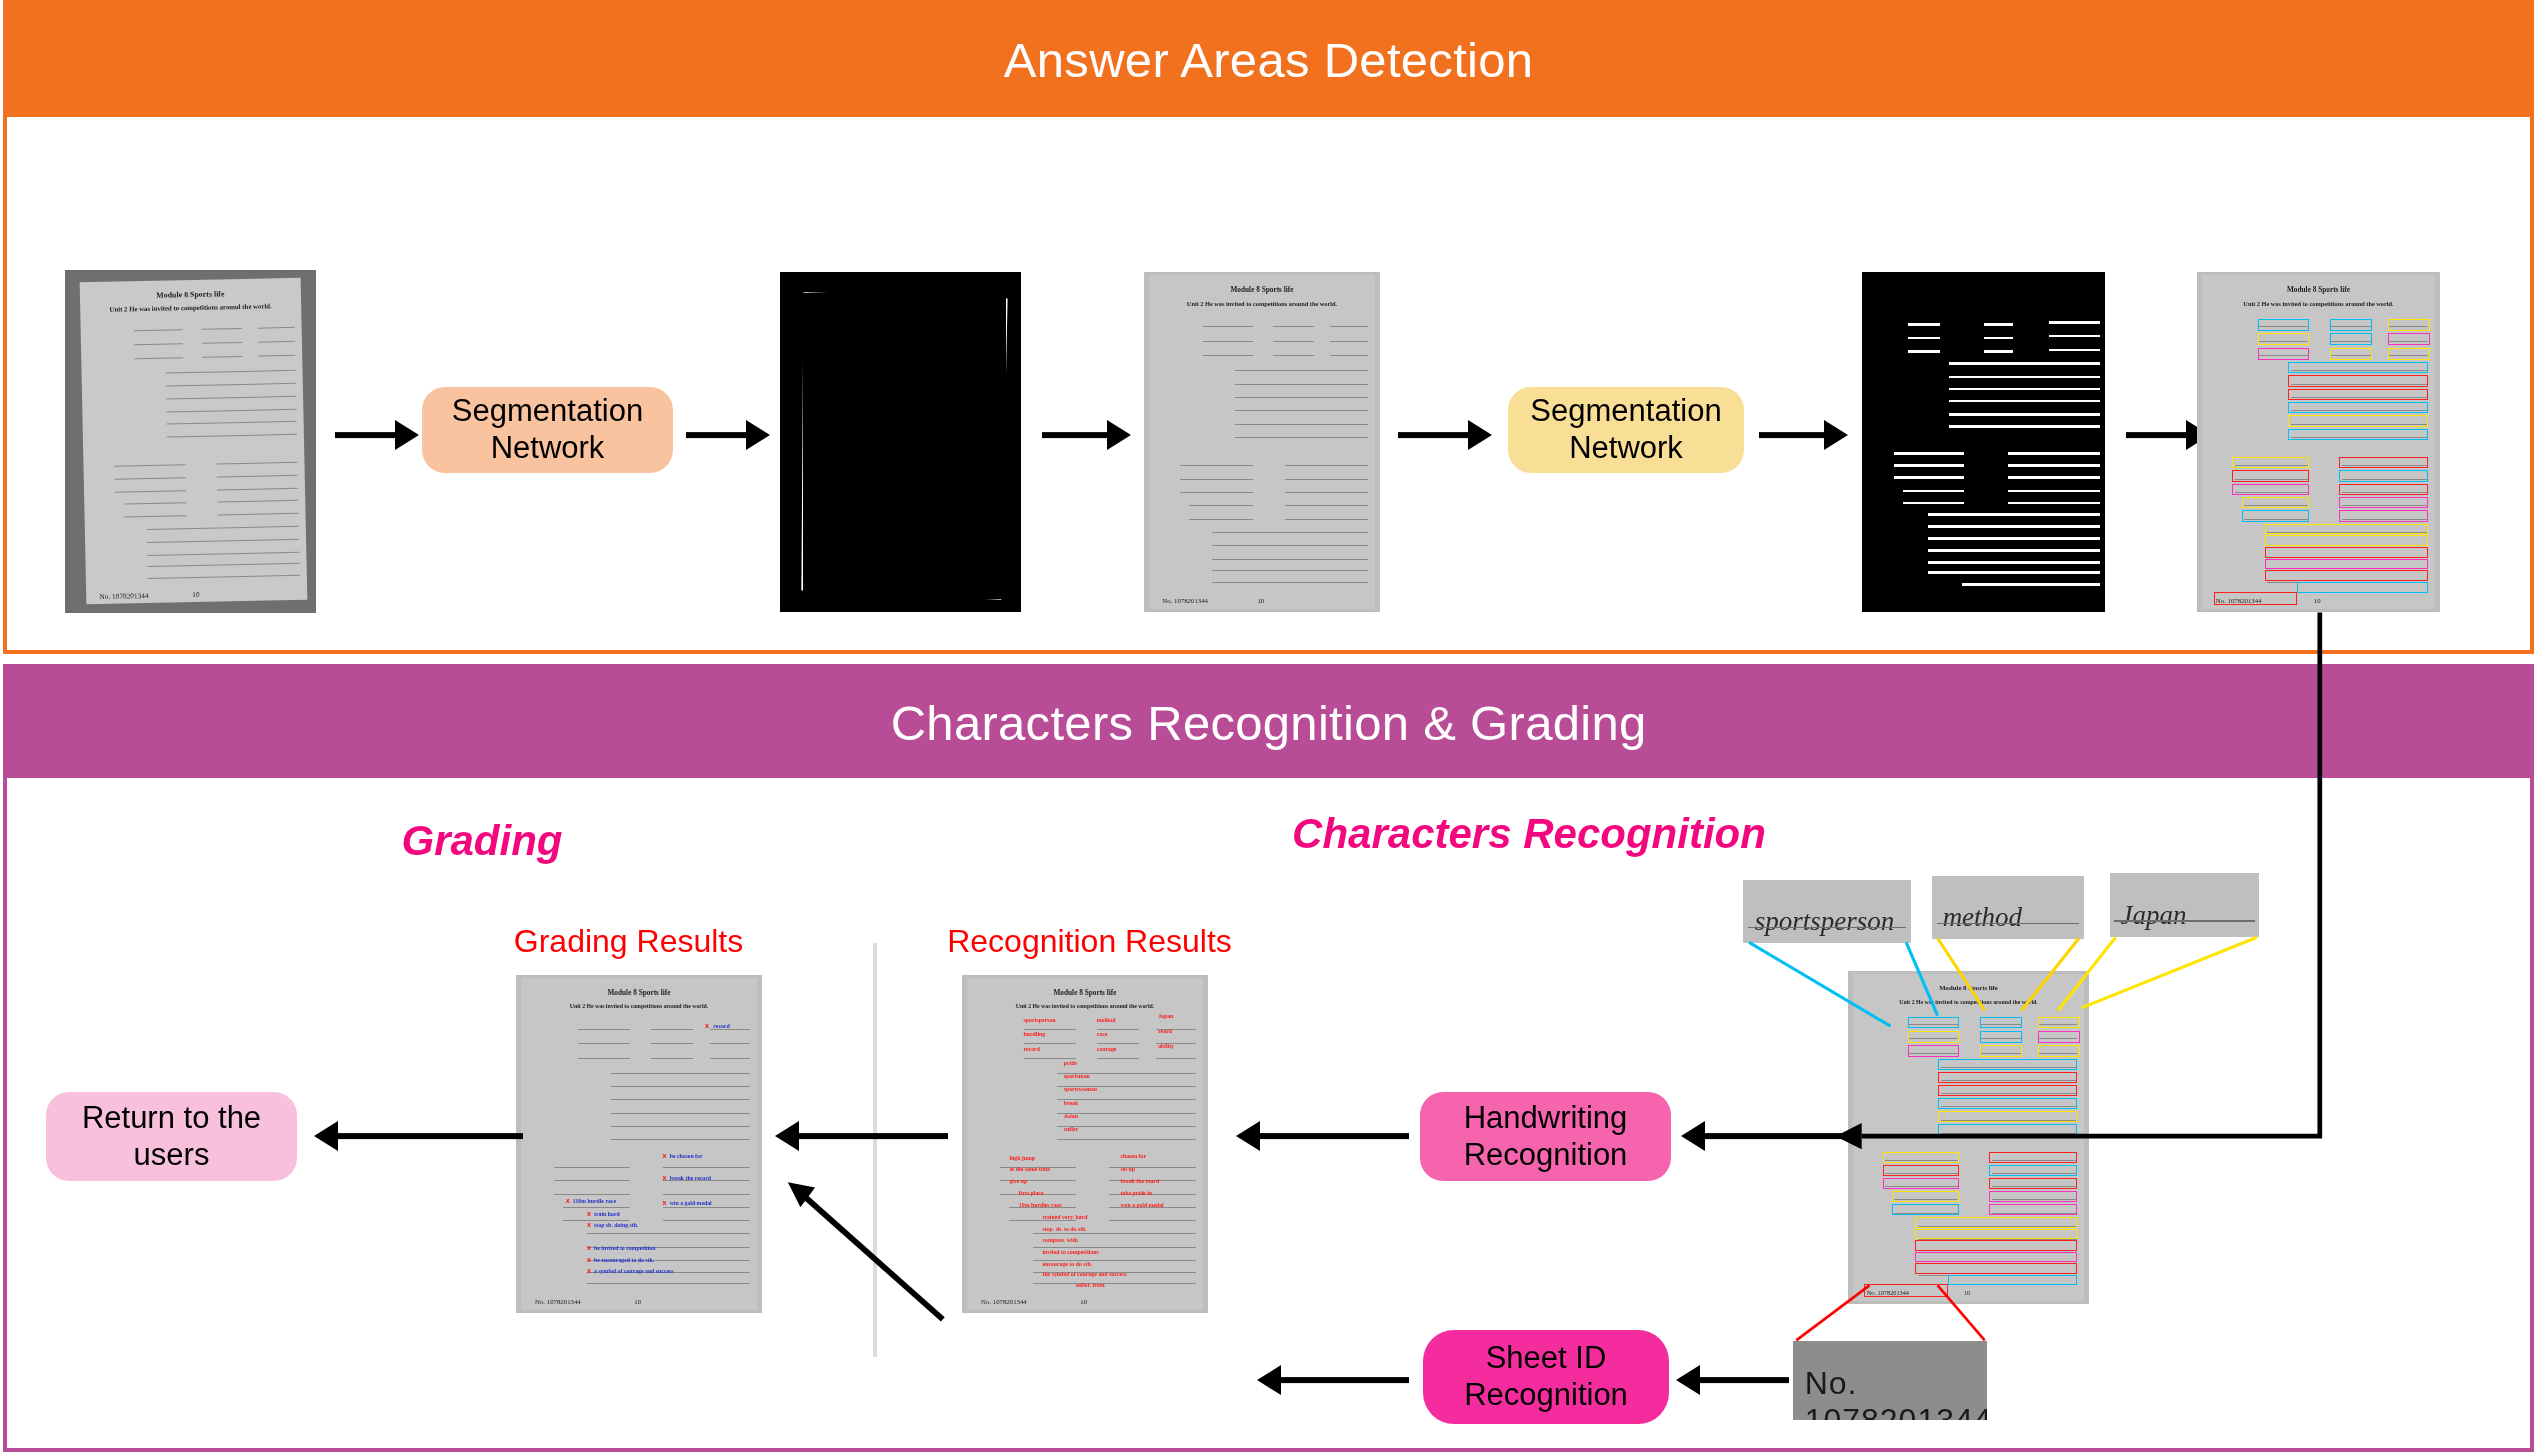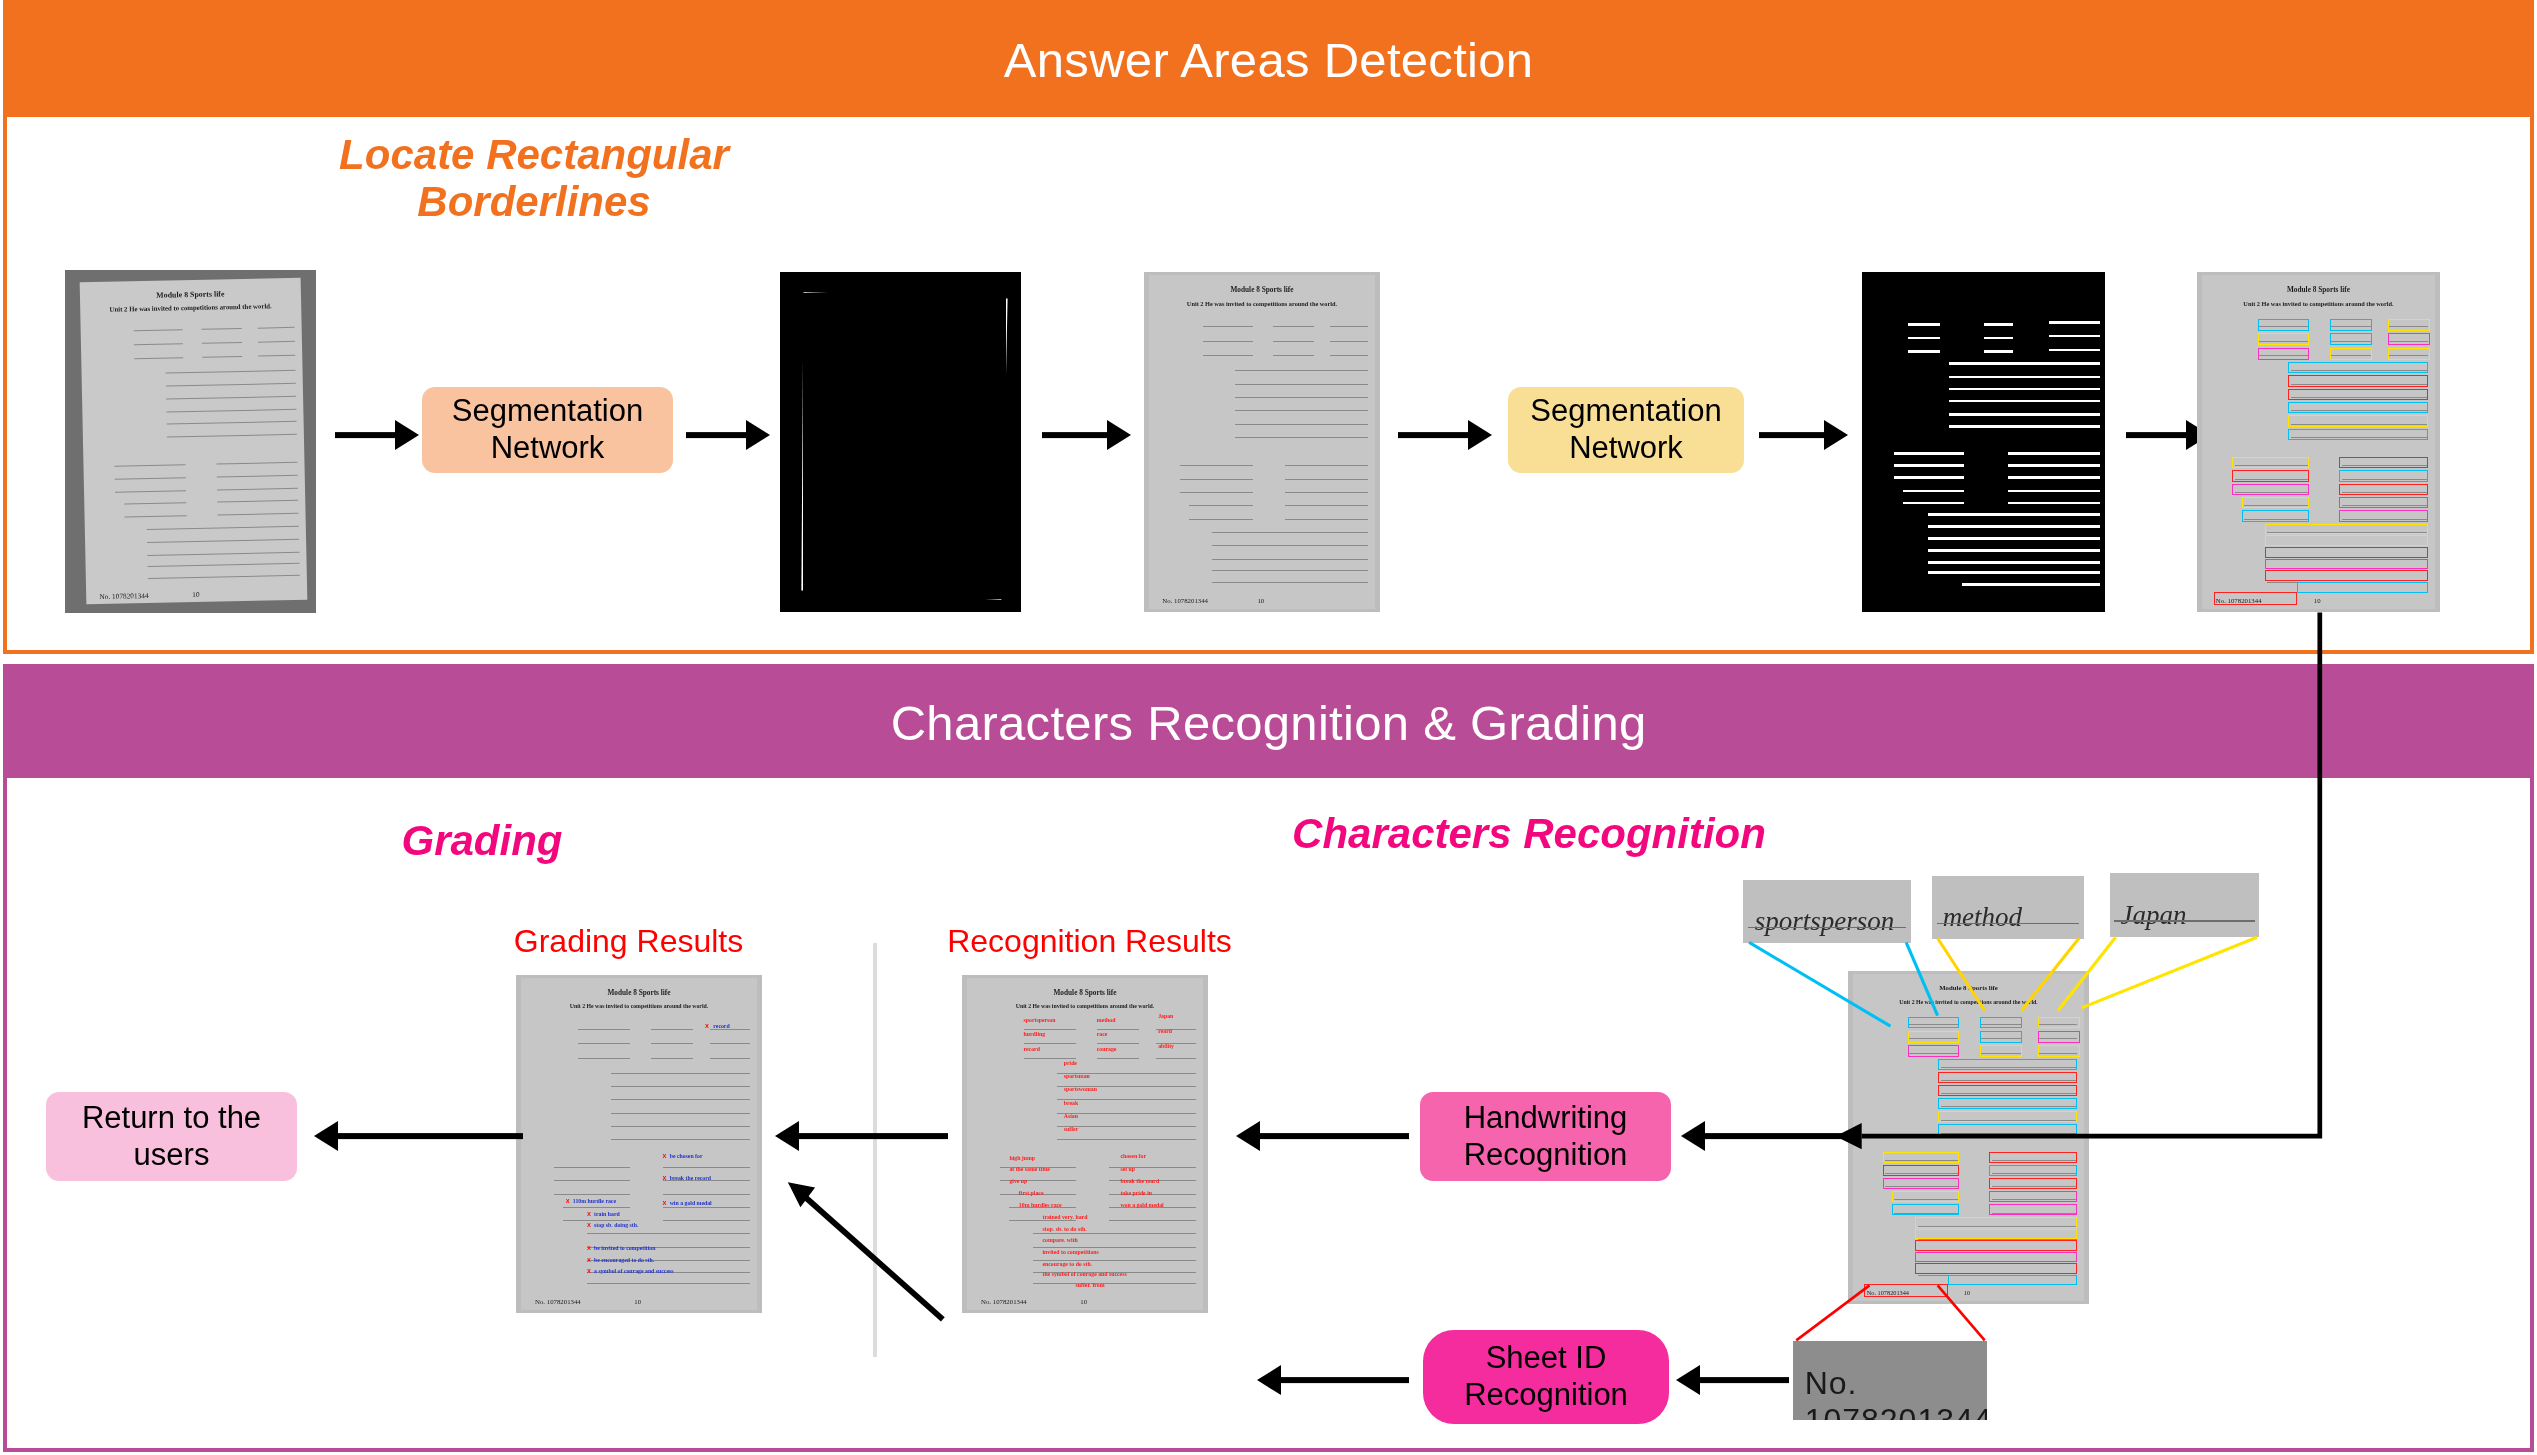--- a/index.html
+++ b/index.html
@@ -18,21 +18,21 @@
 
   
   .step-head{position:absolute;text-align:center;font-style:italic;font-weight:bold;line-height:1.12;}
   .orange-head{color:#F2711F;font-size:42px;}
   .pink-head{color:#F3077F;font-size:42px;}
   .red-lbl{position:absolute;color:#FF0000;font-size:32px;text-align:center;line-height:1.1;}
   .blue-lbl{position:absolute;color:#2E5FAC;font-size:32px;text-align:center;line-height:1.2;}
 
   
   .pill{position:absolute;box-sizing:border-box;display:flex;align-items:center;justify-content:center;
-        text-align:center;border-radius:13px;font-size:31px;line-height:1.18;color:#000;}
+        text-align:center;border-radius:23px;font-size:31px;line-height:1.18;color:#000;}
   .pill.peach{background:#F9C3A0;}
   .pill.yellow{background:#F9DE96;}
   .pill.hotpink{background:#F764AE;}
   .pill.deeppink{background:#F42C9E;border-radius:31px;}
   .pill.lightpink{background:#F9C0DD;}
 
   
   .arrow{position:absolute;height:0;}
   .arrow .shaft{position:absolute;left:0;top:50%;transform:translateY(-50%);height:5.8px;background:#000;}
   .arrow .head{position:absolute;top:50%;transform:translateY(-50%);width:0;height:0;
@@ -86,24 +86,20 @@
 <body>
 
 <div class="stage">
 
   <div class="panel" id="panel-top">
     <div class="band" id="band-top">
       <span class="band-title">Answer Areas Detection</span>
     </div>
   </div>
 
-  <div class="step-head orange-head" style="left:272px;top:131px;width:524px;">
-    <div>Locate Rectangular</div>
-    <div>Borderlines</div>
-  </div>
   <div class="step-head orange-head" style="left:1377px;top:131px;width:524px;">
   </div>
 
   <div class="sheet" id="sheet-original" style="left:65px;top:270px;width:251px;height:343px;">
     <div class="pg">
       <div class="ttl" style="top:3%;font-size:7.9px;">Module 8 Sports life</div>
       <div class="ttl" style="top:7.5%;font-size:6.8px;">Unit 2 He was invited to competitions around the world.</div>
       <div class="ul" style="left:24%;width:22%;top:15.2%;"></div>
       <div class="ul" style="left:55%;width:18%;top:15.2%;"></div>
       <div class="ul" style="left:80%;width:17%;top:15.2%;"></div>

